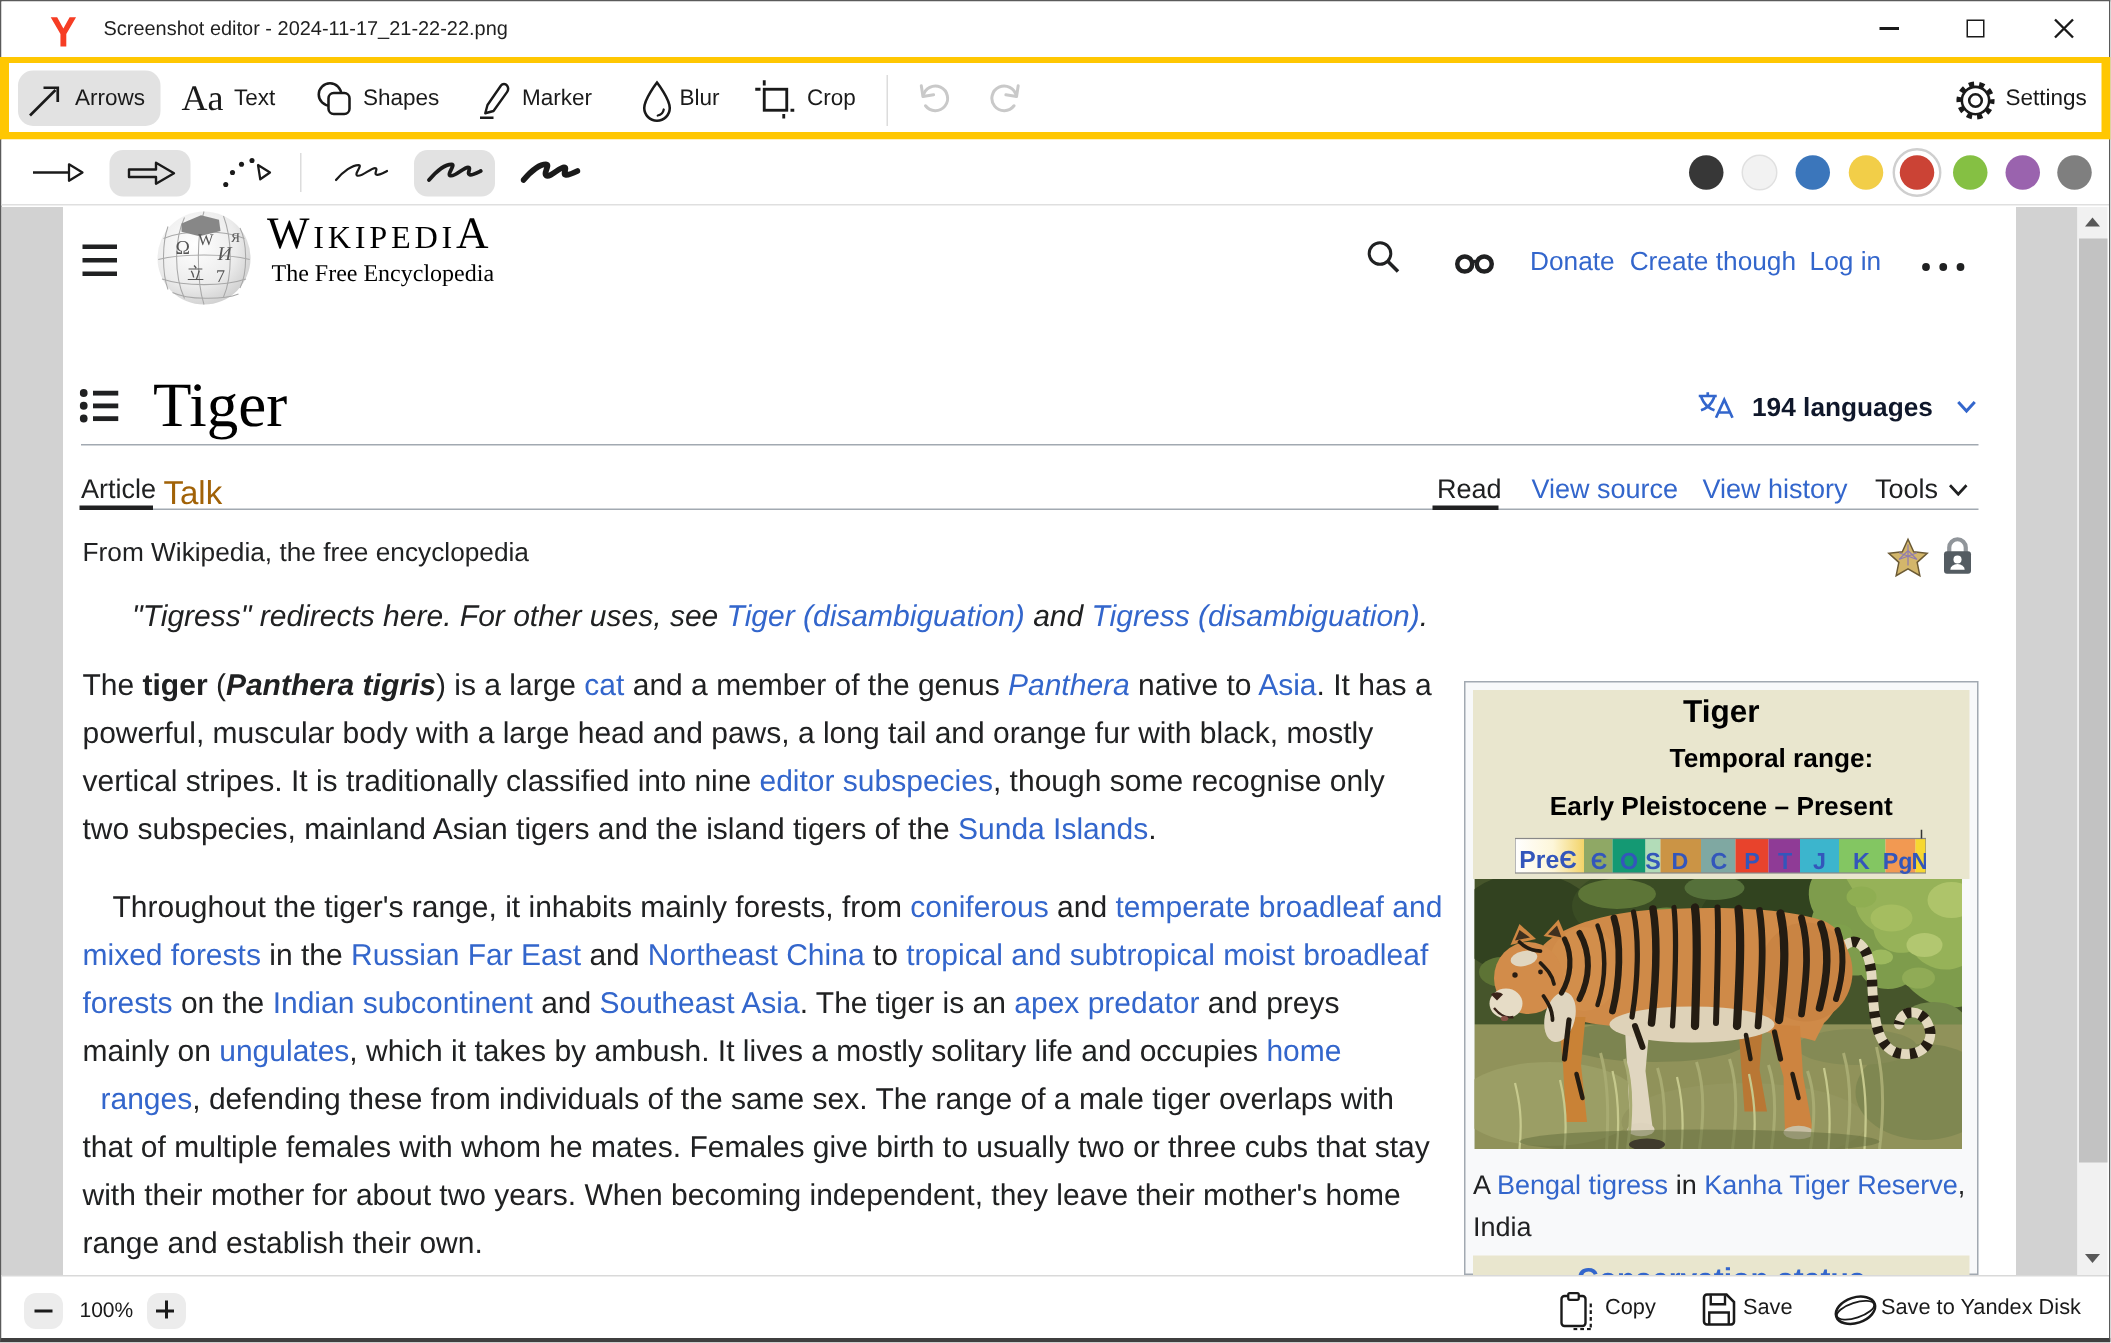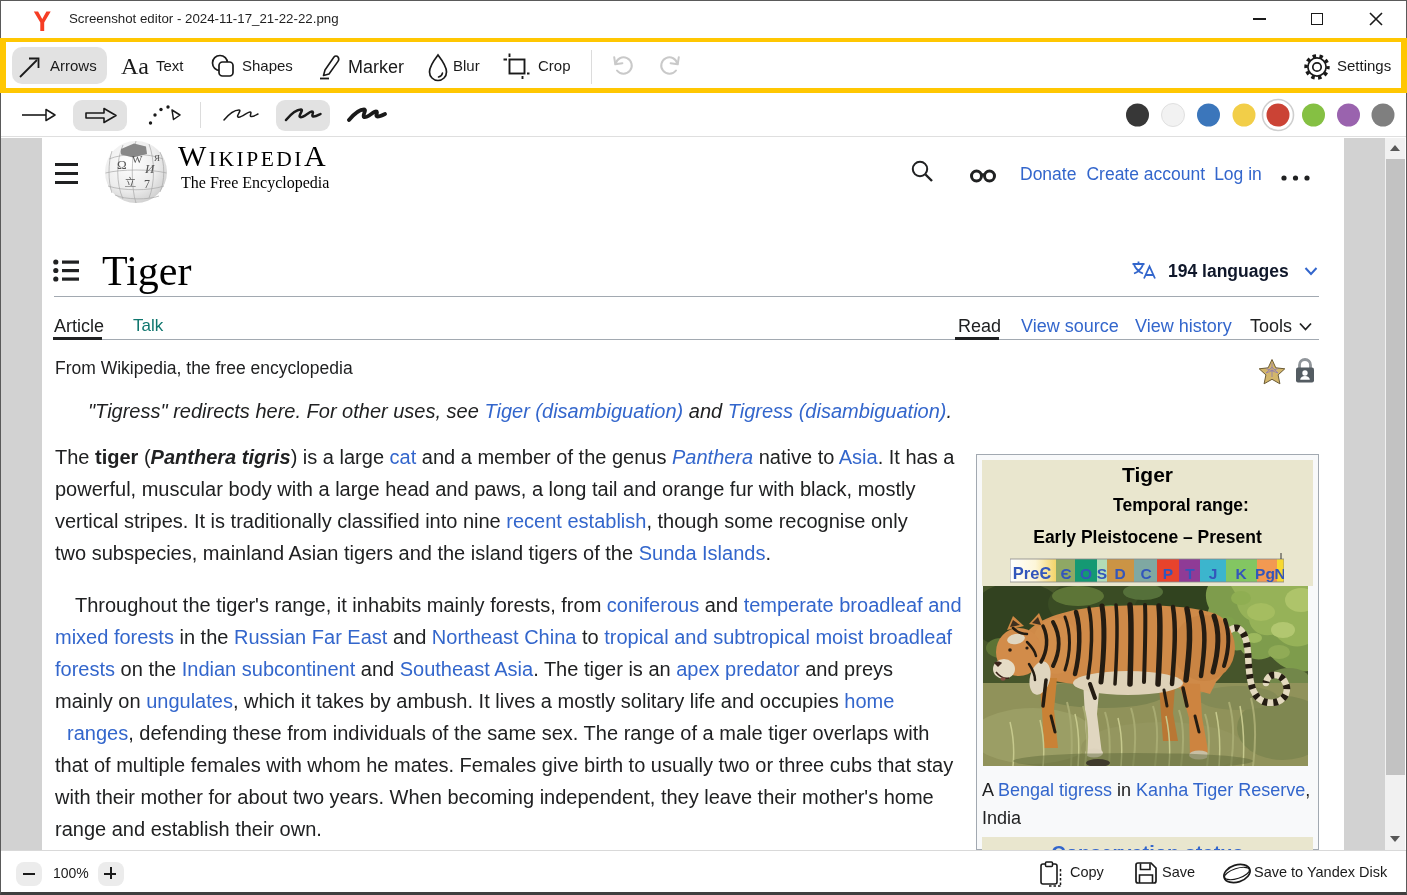--- a/index.html
+++ b/index.html
@@ -43,21 +43,21 @@
   <svg class="abs" style="left:209px;top:15px;" width="28" height="28" viewBox="0 0 28 28">
     <circle cx="11" cy="10" r="7.5" fill="#fff" stroke="#1a1a1a" stroke-width="1.7"></circle>
     <rect x="10" y="9" width="14" height="14" rx="3.5" fill="#fff" stroke="#1a1a1a" stroke-width="1.7"></rect>
   </svg>
   <div class="abs" style="left:242px;top:19px;font-size:15px;color:#1a1a1a;">Shapes</div>
 
   <svg class="abs" style="left:317px;top:15px;" width="28" height="28" viewBox="0 0 28 28">
     <path d="M8 17 L17 4 C18 2.6 20 2.6 21 4 C22 5.4 22 7 21 8.4 L12 21 L6.5 22.5 Z" fill="#fff" stroke="#1a1a1a" stroke-width="1.6" stroke-linejoin="round"></path>
     <path d="M3 25.5 L12 25.5" stroke="#1a1a1a" stroke-width="1.8"></path>
   </svg>
-  <div class="abs" style="left:348px;top:19px;font-size:18px;color:#1a1a1a;">Marker</div>
+  <div class="abs" style="left:348px;top:19px;font-size:15px;color:#1a1a1a;">Marker</div>
 
   <svg class="abs" style="left:425px;top:14px;" width="26" height="30" viewBox="0 0 26 30">
     <path d="M13 3 C13 3 4.5 14 4.5 20 A8.5 8.5 0 0 0 21.5 20 C21.5 14 13 3 13 3 Z" fill="#fff" stroke="#1a1a1a" stroke-width="1.7"></path>
     <path d="M17.5 21 A5 5 0 0 1 13.5 25" stroke="#1a1a1a" stroke-width="1.5" fill="none" stroke-linecap="round"></path>
   </svg>
   <div class="abs" style="left:453px;top:19px;font-size:15px;color:#1a1a1a;">Blur</div>
 
   <svg class="abs" style="left:502px;top:14px;" width="28" height="28" viewBox="0 0 28 28">
     <g stroke="#1a1a1a" stroke-width="1.9" fill="none">
       <rect x="7.5" y="7.5" width="15" height="14"></rect>
@@ -178,21 +178,21 @@
     <div class="abs" style="left:139px;top:36px;font-family:'Liberation Serif',serif;color:#000;font-size:16px;">The Free Encyclopedia</div>
     <svg class="abs" style="left:868px;top:21px;" width="24" height="24" viewBox="0 0 24 24">
       <circle cx="10" cy="10" r="7.2" fill="none" stroke="#202122" stroke-width="2"></circle>
       <path d="M15.5 15.5 L22 22" stroke="#202122" stroke-width="2.4"></path>
     </svg>
     <svg class="abs" style="left:928px;top:29px;" width="26" height="18" viewBox="0 0 26 18">
       <circle cx="6.5" cy="9" r="5" fill="none" stroke="#202122" stroke-width="3"></circle>
       <circle cx="19.5" cy="9" r="5" fill="none" stroke="#202122" stroke-width="3"></circle>
       <path d="M11.5 8 Q13 6.5 14.5 8" stroke="#202122" stroke-width="2" fill="none"></path>
     </svg>
-    <div class="abs" style="left:978px;top:25px;font-size:17.5px;line-height:22px;"><span class="link">Donate</span><span style="display:inline-block;width:10px;"></span><span class="link">Create account</span><span style="display:inline-block;width:9px;"></span><span class="link">Log in</span></div>
+    <div class="abs" style="left:978px;top:25px;font-size:17.5px;line-height:22px;"><span class="link">Donate</span><span style="display:inline-block;width:10px;"></span><span class="link">Create though</span><span style="display:inline-block;width:9px;"></span><span class="link">Log in</span></div>
     <svg class="abs" style="left:1238px;top:36px;" width="32" height="8" viewBox="0 0 32 8">
         <g fill="#202122">
           <circle cx="4" cy="4" r="2.6"></circle>
           <circle cx="15.5" cy="4" r="2.6"></circle>
           <circle cx="27" cy="4" r="2.6"></circle>
         </g>
       </svg>
 
     <svg class="abs" style="left:11px;top:121px;" width="26" height="23" viewBox="0 0 26 23">
       <g fill="#202122">
@@ -211,21 +211,21 @@
         <path d="M13 18.5 L18.5 6.5 L24 18.5 M14.8 15 L22.2 15"></path>
       </g>
     </svg>
     <div class="abs" style="left:1126px;top:123px;font-size:17.5px;font-weight:bold;color:#0f172a;">194 languages</div>
     <svg class="abs" style="left:1262px;top:128px;" width="14" height="10" viewBox="0 0 14 10">
         <path d="M1.5 2 L7 8 L12.5 2" stroke="#3366cc" stroke-width="2" fill="none"></path>
       </svg>
     <div class="abs" style="left:12px;top:158px;width:1265px;height:1px;background:#a2a9b1;"></div>
 
     <div class="abs" style="left:12px;top:178px;font-size:18px;color:#202122;">Article</div>
-    <div class="abs" style="left:91px;top:178px;font-size:17px;color:#0f766e;">Talk</div>
+    <div class="abs" style="left:67px;top:178px;font-size:22px;color:#a16207;">Talk</div>
     <div class="abs" style="left:916px;top:178px;font-size:18px;color:#202122;">Read</div>
     <div class="abs" style="left:979px;top:178px;font-size:18px;color:#3366cc;">View source</div>
     <div class="abs" style="left:1093px;top:178px;font-size:18px;color:#3366cc;">View history</div>
     <div class="abs" style="left:1208px;top:178px;font-size:18px;color:#202122;">Tools</div>
     <svg class="abs" style="left:1257px;top:184px;" width="13" height="9" viewBox="0 0 13 9">
         <path d="M1 1.5 L6.5 7.5 L12 1.5" stroke="#202122" stroke-width="1.8" fill="none"></path>
       </svg>
     <div class="abs" style="left:12px;top:201px;width:1265px;height:1px;background:#a2a9b1;"></div>
     <div class="abs" style="left:11px;top:199px;width:49px;height:3px;background:#202122;"></div>
     <div class="abs" style="left:913px;top:199px;width:44px;height:3px;background:#202122;"></div>
@@ -239,21 +239,21 @@
       <path d="M4.5 11 L4.5 8 A5.5 5.5 0 0 1 15.5 8 L15.5 11" fill="none" stroke="#90959a" stroke-width="2.8"></path>
       <rect x="1" y="10.5" width="18" height="15" rx="2" fill="#545c62"></rect>
       <circle cx="10" cy="16" r="2.7" fill="#fff"></circle>
       <path d="M5.2 22.8 a4.8 3.8 0 0 1 9.6 0 Z" fill="#fff"></path>
     </svg>
 
     <div class="abs" style="left:46px;top:257px;font-size:20px;line-height:32px;font-style:italic;color:#202122;white-space:nowrap;">"Tigress" redirects here. For other uses, see <span class="link">Tiger (disambiguation)</span> and <span class="link">Tigress (disambiguation)</span>.</div>
 
     <div class="abs bodyl" style="top:303px;">The <b>tiger</b> (<b><i>Panthera tigris</i></b>) is a large <span class="link">cat</span> and a member of the genus <span class="link"><i>Panthera</i></span> native to <span class="link">Asia</span>. It has a</div>
     <div class="abs bodyl" style="top:335px;">powerful, muscular body with a large head and paws, a long tail and orange fur with black, mostly</div>
-    <div class="abs bodyl" style="top:367px;">vertical stripes. It is traditionally classified into nine <span class="link">recent establish</span>, though some recognise only</div>
+    <div class="abs bodyl" style="top:367px;">vertical stripes. It is traditionally classified into nine <span class="link">editor subspecies</span>, though some recognise only</div>
     <div class="abs bodyl" style="top:399px;">two subspecies, mainland Asian tigers and the island tigers of the <span class="link">Sunda Islands</span>.</div>
 
     <div class="abs bodyl" style="top:451px;margin-left:20px;">Throughout the tiger's range, it inhabits mainly forests, from <span class="link">coniferous</span> and <span class="link">temperate broadleaf and</span></div>
     <div class="abs bodyl" style="top:483px;"><span class="link">mixed forests</span> in the <span class="link">Russian Far East</span> and <span class="link">Northeast China</span> to <span class="link">tropical and subtropical moist broadleaf</span></div>
     <div class="abs bodyl" style="top:515px;"><span class="link">forests</span> on the <span class="link">Indian subcontinent</span> and <span class="link">Southeast Asia</span>. The tiger is an <span class="link">apex predator</span> and preys</div>
     <div class="abs bodyl" style="top:547px;">mainly on <span class="link">ungulates</span>, which it takes by ambush. It lives a mostly solitary life and occupies <span class="link">home</span></div>
     <div class="abs bodyl" style="top:579px;margin-left:12px;"><span class="link">ranges</span>, defending these from individuals of the same sex. The range of a male tiger overlaps with</div>
     <div class="abs bodyl" style="top:611px;">that of multiple females with whom he mates. Females give birth to usually two or three cubs that stay</div>
     <div class="abs bodyl" style="top:675px;">range and establish their own.</div>
     <div class="abs bodyl" style="top:643px;">with their mother for about two years. When becoming independent, they leave their mother's home</div>

